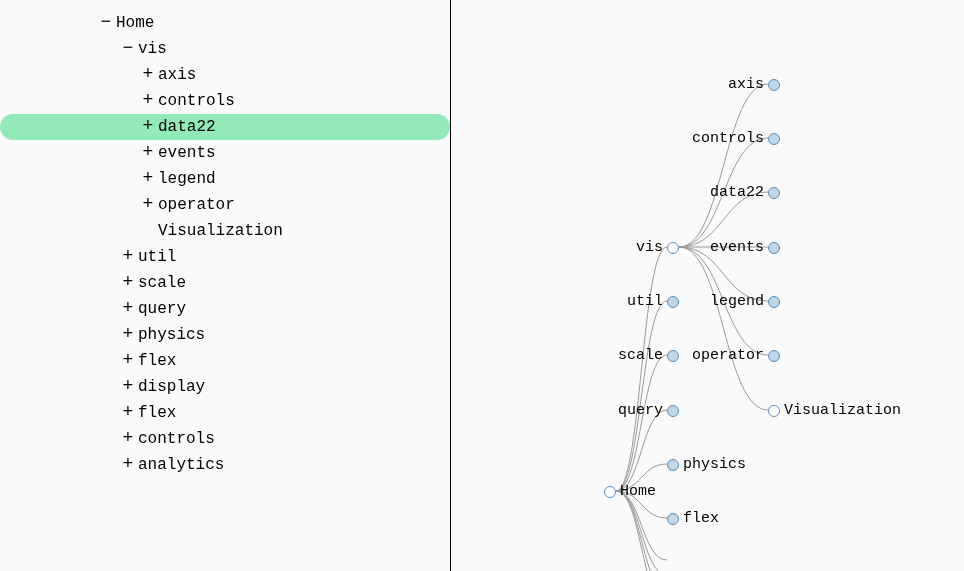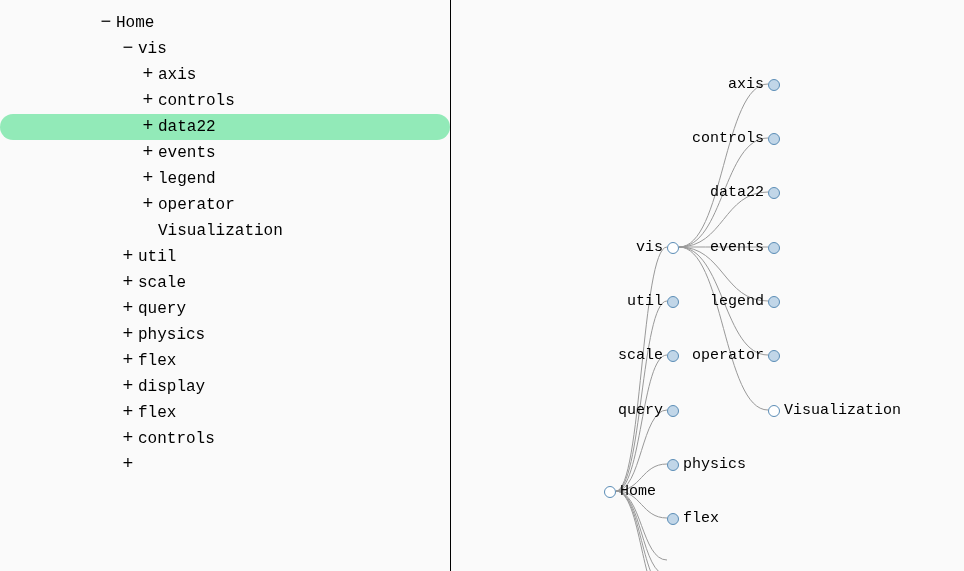--- a/index.html
+++ b/index.html
@@ -180,20 +180,21 @@
     <div class="tree-row indent-1">
       <span class="toggle">+</span>
       <span class="tree-text">flex</span>
     </div>
     <div class="tree-row indent-1">
       <span class="toggle">+</span>
       <span class="tree-text">controls</span>
     </div>
     <div class="tree-row indent-1">
       <span class="toggle">+</span>
+      <span class="tree-text">analytics</span>
     </div>
 
   </div>
 
   <div class="graph-pane">
     <svg class="links" id="graph-links" width="513" height="571">
         <path d="M165,491 C190.5,491 190.5,247 216,247"></path>
         <path d="M165,491 C190.5,491 190.5,301 216,301"></path>
         <path d="M165,491 C190.5,491 190.5,355 216,355"></path>
         <path d="M165,491 C190.5,491 190.5,410 216,410"></path>

